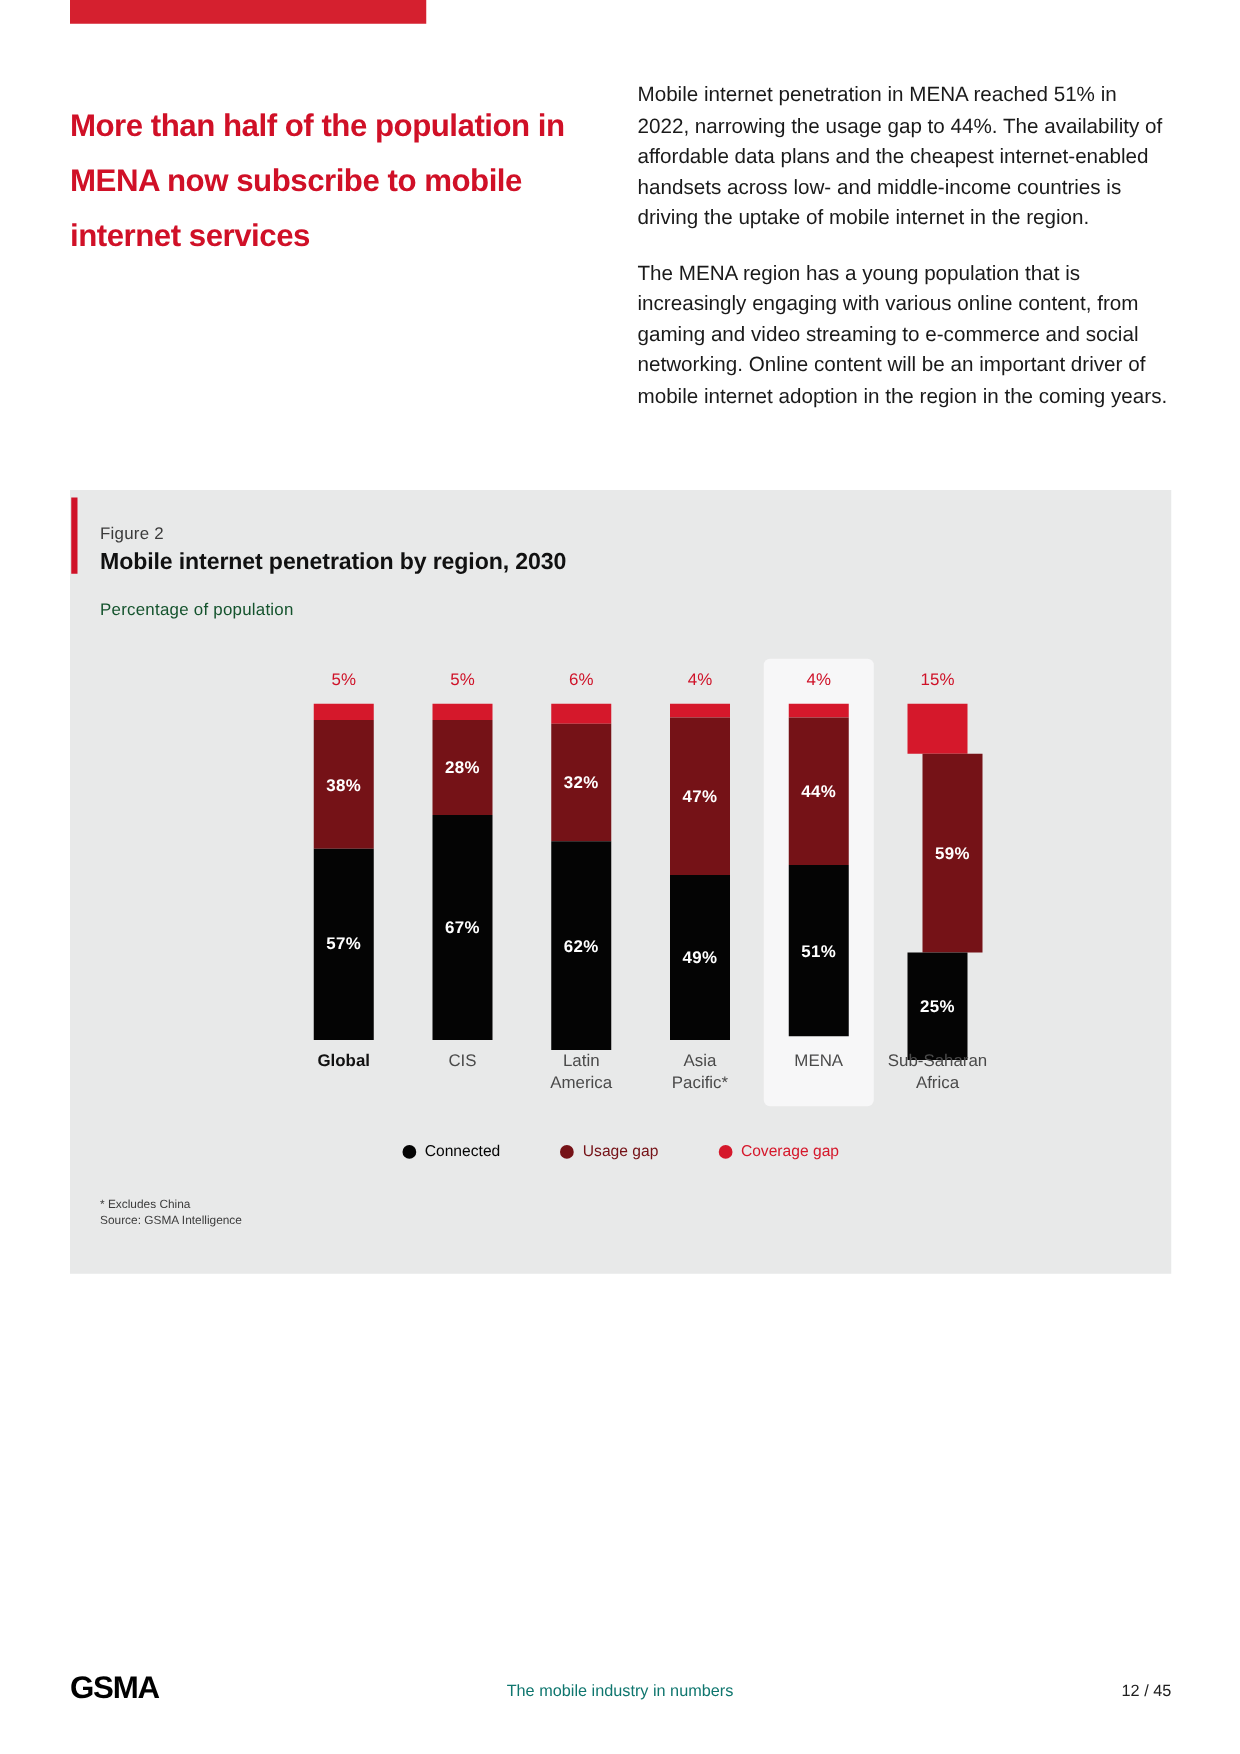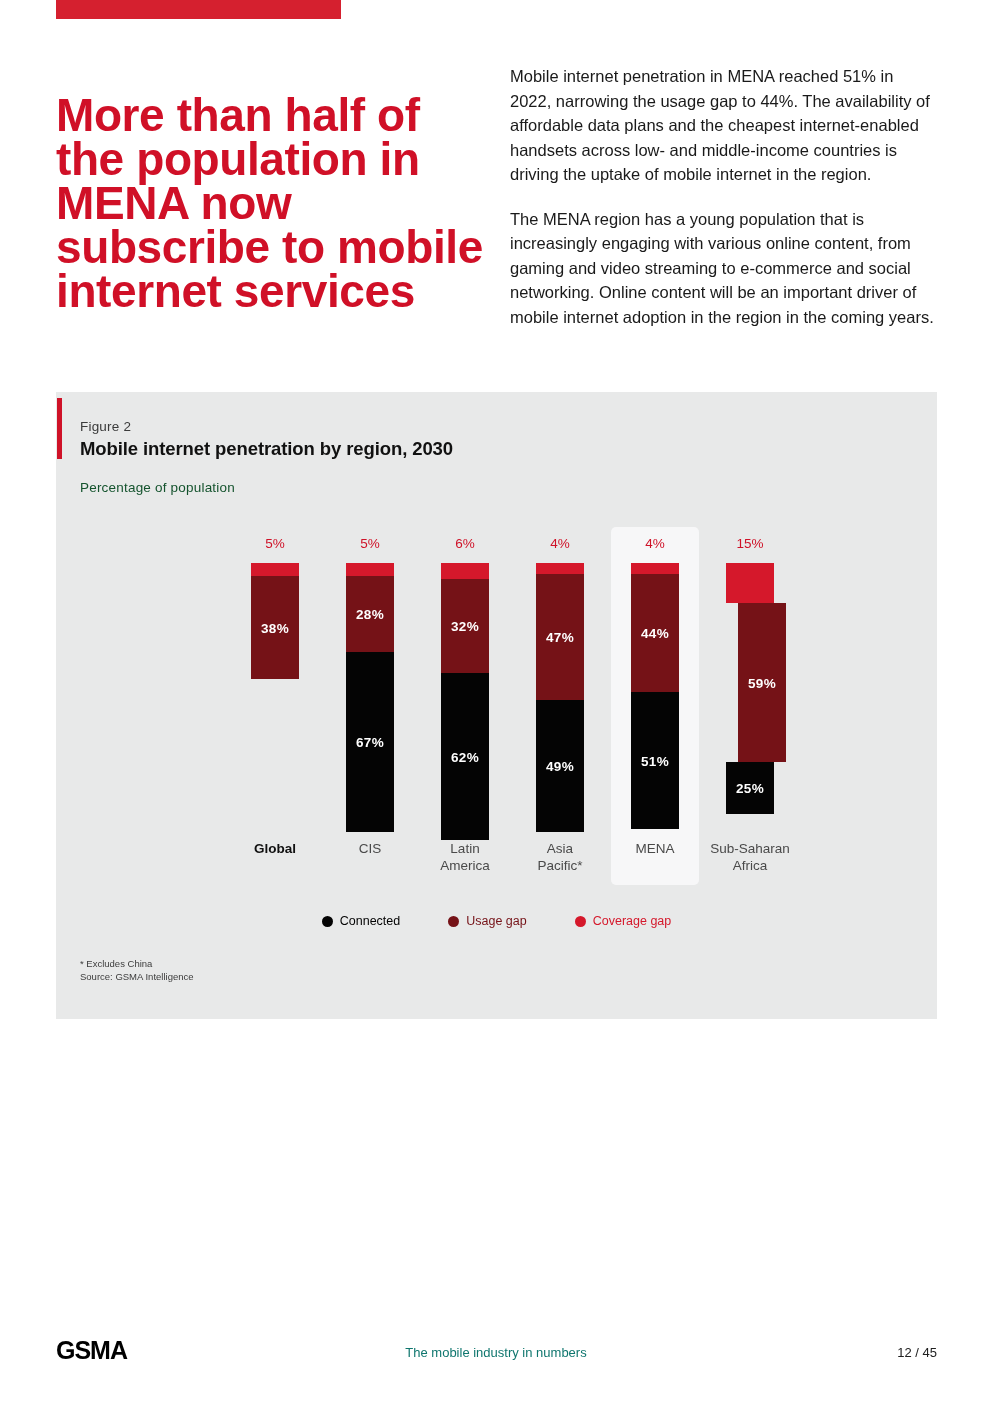--- a/index.html
+++ b/index.html
@@ -27,21 +27,21 @@
     background: #d5202f;
   }
 
   
   #headline {
     position: absolute;
     left: 56px;
     top: 62px;
     width: 430px;
     color: #d01027;
-    font-size: 46px;
+    font-size: 25px;
     line-height: 44px;
     font-weight: bold;
     letter-spacing: -0.4px;
   }
 
   
   #bodycol {
     position: absolute;
     left: 510px;
     top: 64px;
@@ -245,20 +245,23 @@
   <div id="fig-sub">Percentage of population</div>
 
   <div id="plot">
       <div class="bar-group" style="left: 175px;">
         <div class="cap-label">5%</div>
         <div class="bar">
           <div class="seg seg-coverage" style="height: 13.45px;"></div>
           <div class="seg seg-usage" style="height: 102.22px;">
             <span class="seg-val">38%</span>
           </div>
+          <div class="seg seg-connected" style="height: 153.33px;">
+            <span class="seg-val">57%</span>
+          </div>
         </div>
         <div class="x-label bold">
           <div>Global</div>
         </div>
       </div>
       <div class="bar-group" style="left: 270px;">
         <div class="cap-label">5%</div>
         <div class="bar">
           <div class="seg seg-coverage" style="height: 13.45px;"></div>
           <div class="seg seg-usage" style="height: 75.32px;">
@@ -320,21 +323,21 @@
           <div>MENA</div>
         </div>
       </div>
       <div class="bar-group" style="left: 650px;">
         <div class="cap-label">15%</div>
         <div class="bar">
           <div class="seg seg-coverage" style="height: 40.35px;"></div>
           <div class="seg seg-usage" style="height: 158.71px; margin-left: 12px;">
             <span class="seg-val">59%</span>
           </div>
-          <div class="seg seg-connected" style="height: 52px;">
+          <div class="seg seg-connected" style="height: 86px;">
             <span class="seg-val">25%</span>
           </div>
         </div>
         <div class="x-label">
           <div>Sub-Saharan</div>
           <div>Africa</div>
         </div>
       </div>
     </div>
 

